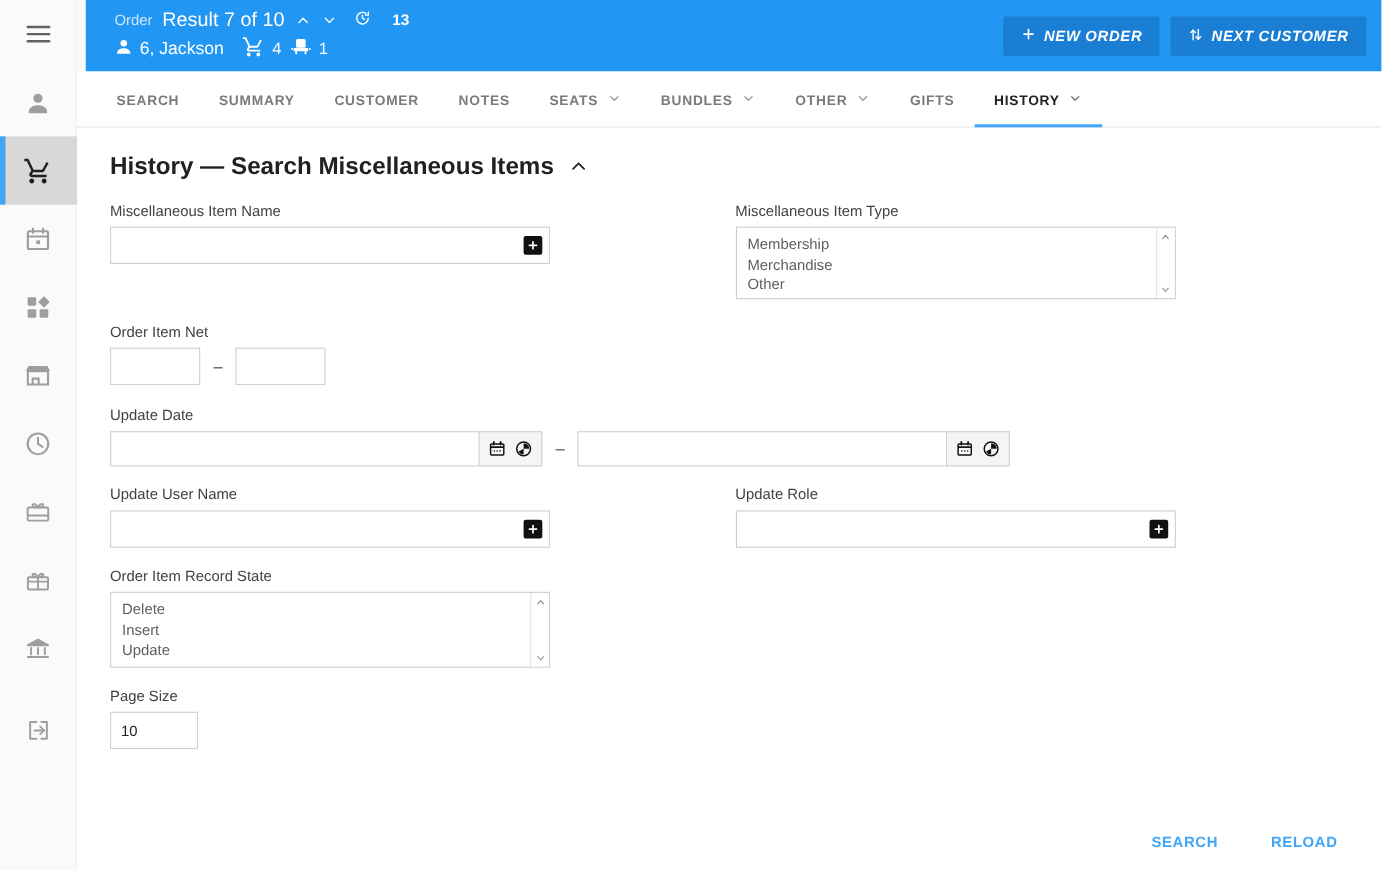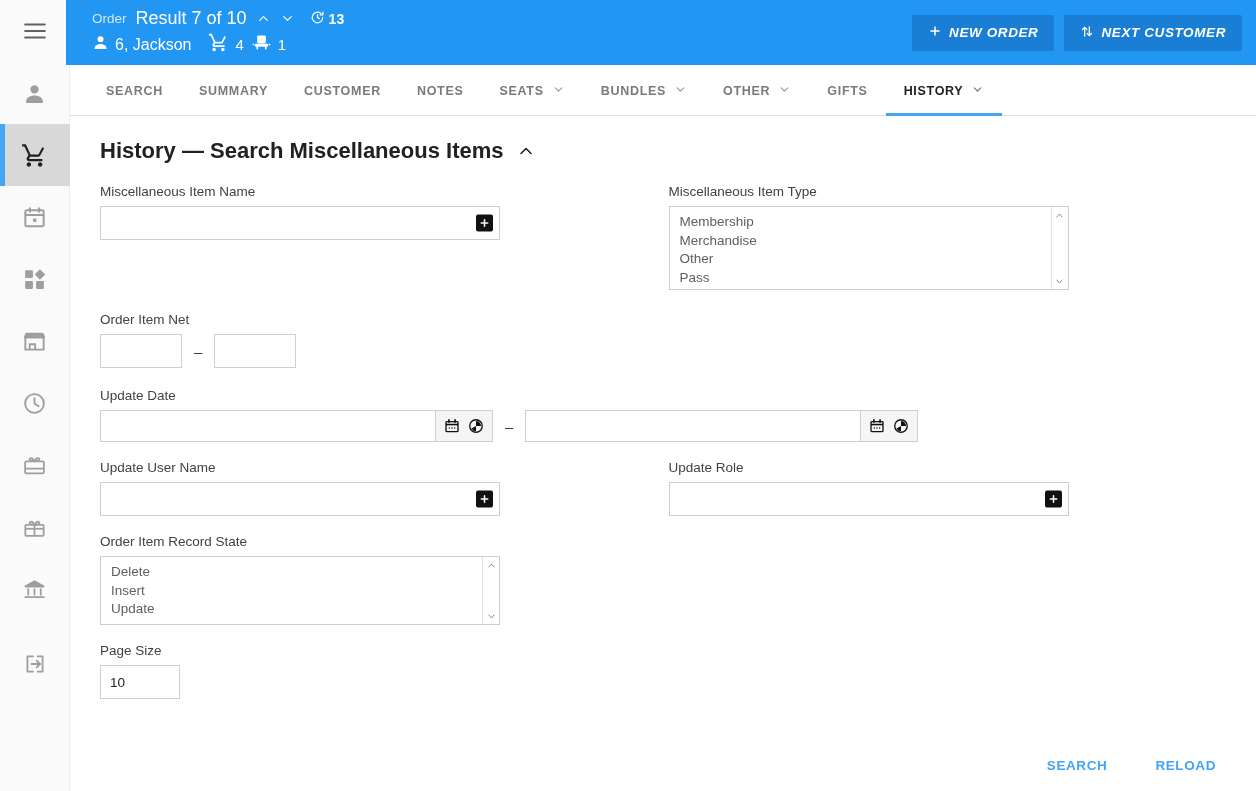--- a/index.html
+++ b/index.html
@@ -30,31 +30,31 @@
   }
   .rail-item.active { background: #d8d8d8; color: #212121; }
   .rail-item.active::before {
     content:""; position: absolute; left: 0; top: 0; bottom: 0; width: 5px; background: #42a5f5;
   }
   .rail-item svg { display:block; }
   .rail-spacer { flex: 1 1 auto; }
 
   
   .topbar {
-    position: absolute; left: 66px; top: 0; right: 0; height: 65px;
+    position: absolute; left: 78px; top: 0; right: 0; height: 65px;
     background: #2196f3; color: #ffffff;
     display: flex; align-items: center; justify-content: space-between;
     padding: 0 14px 0 26px;
   }
   .tb-left { display: flex; flex-direction: column; justify-content: center; gap: 3px; }
   .tb-row1 { display: flex; align-items: center; gap: 9px; font-size: 13.5px; }
   .tb-entity { color: #cfe8fd; font-size: 13.5px; }
   .tb-result { color: #ffffff; font-size: 18px; }
   .tb-caret { cursor: pointer; display:inline-flex; opacity:.95; }
-  .tb-timer { display: inline-flex; align-items: center; gap: 4px; margin-left: 6px; font-weight: 700; font-size: 14px;}
+  .tb-timer { display: inline-flex; align-items: center; gap: 20px; margin-left: 6px; font-weight: 700; font-size: 14px;}
   .tb-row2 { display: flex; align-items: center; gap: 7px; font-size: 16px; }
   .tb-chip { display: inline-flex; align-items: center; gap: 6px; }
   .tb-chip .num { font-size: 15px; }
   .tb-name { margin-right: 10px; font-size: 16px; }
   .tb-right { display: flex; align-items: center; gap: 10px; }
   .btn-primary {
     background: #1a7fd4; color: #fff; border: 0; border-radius: 2px;
     height: 36px; padding: 0 16px;
     font-size: 13.5px; font-weight: 700; letter-spacing: .6px;
     display: inline-flex; align-items: center; gap: 7px; cursor: pointer;
@@ -114,21 +114,21 @@
   .plus-btn {
     position: absolute; right: 7px; top: 50%; transform: translateY(-50%);
     width: 17px; height: 17px; background: #111; color: #fff;
     border-radius: 2px; display: flex; align-items: center; justify-content: center;
     font-size: 14px; line-height: 1; cursor: pointer;
   }
   .plus-btn svg { display:block; }
 
   
   .listbox {
-    width: 400px; height: 84px; border: 1px solid #cfcfcf; background: #fff;
+    width: 400px; height: 66px; border: 1px solid #cfcfcf; background: #fff;
     position: relative; overflow: hidden;
   }
   .listbox ul { list-style: none; margin: 0; padding: 6px 0 0 0; }
   .listbox li {
     font-size: 13.5px; color: #5f5f5f; padding: 0 10px; line-height: 18.5px;
     cursor: pointer;
   }
   .lb-scroll {
     position: absolute; right: 0; top: 0; bottom: 0; width: 17px;
     background: #fff; border-left: 1px solid #e3e3e3;

